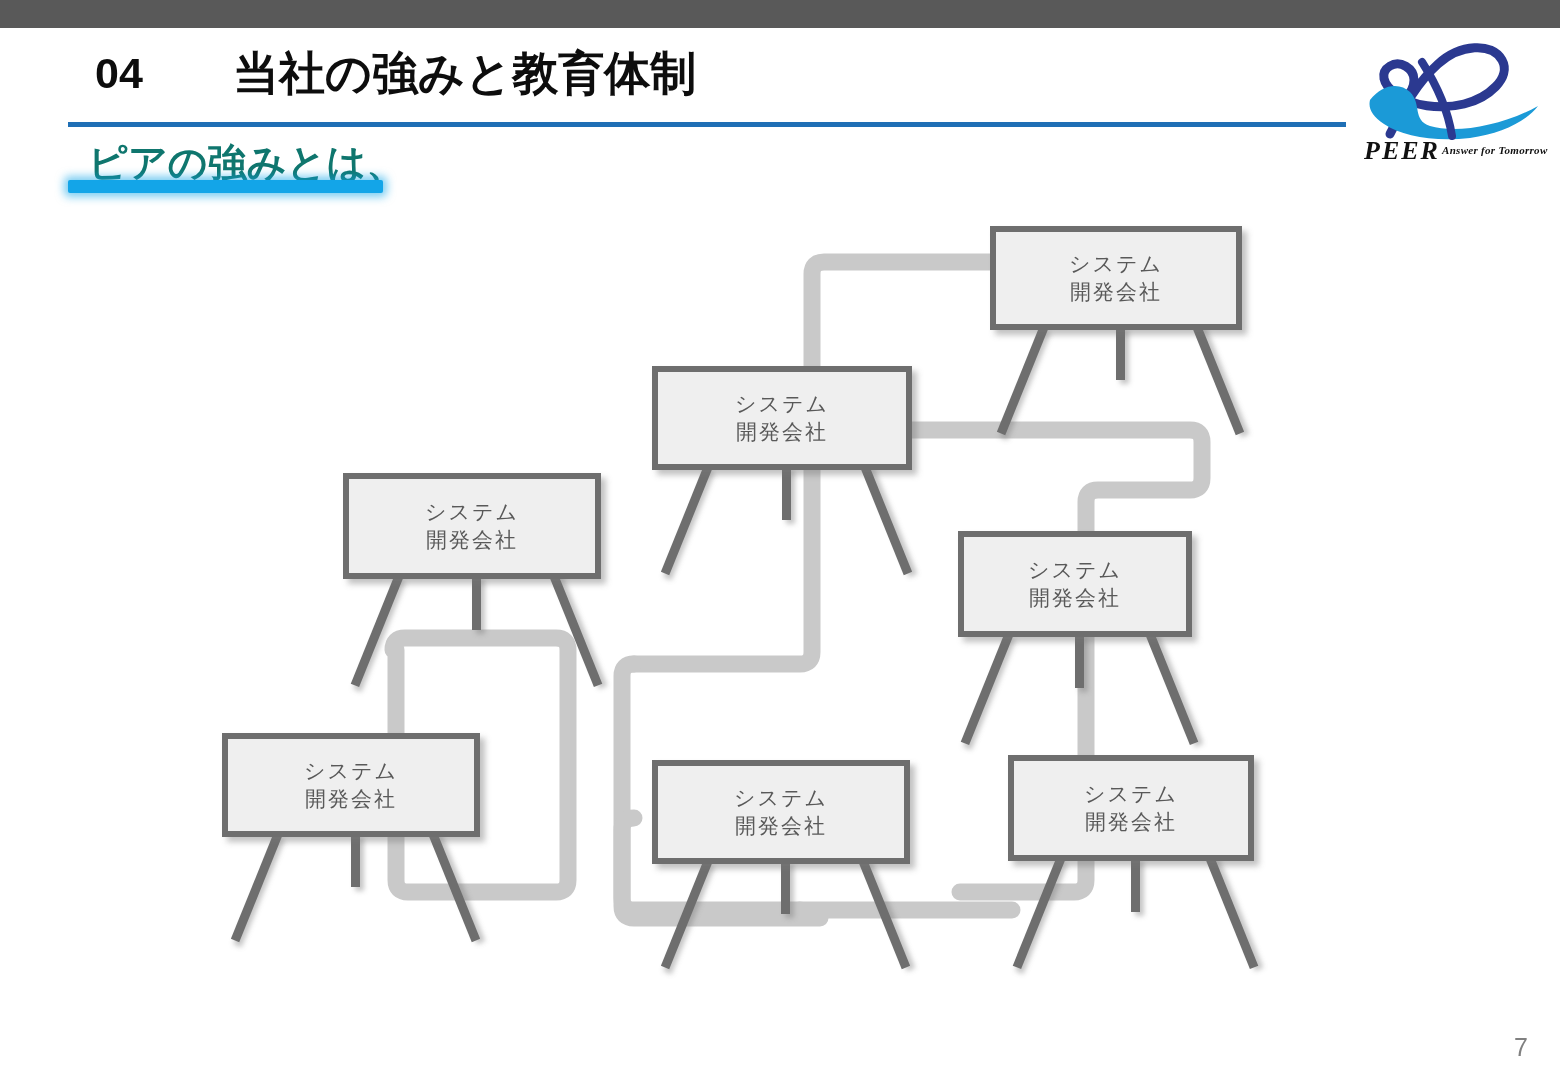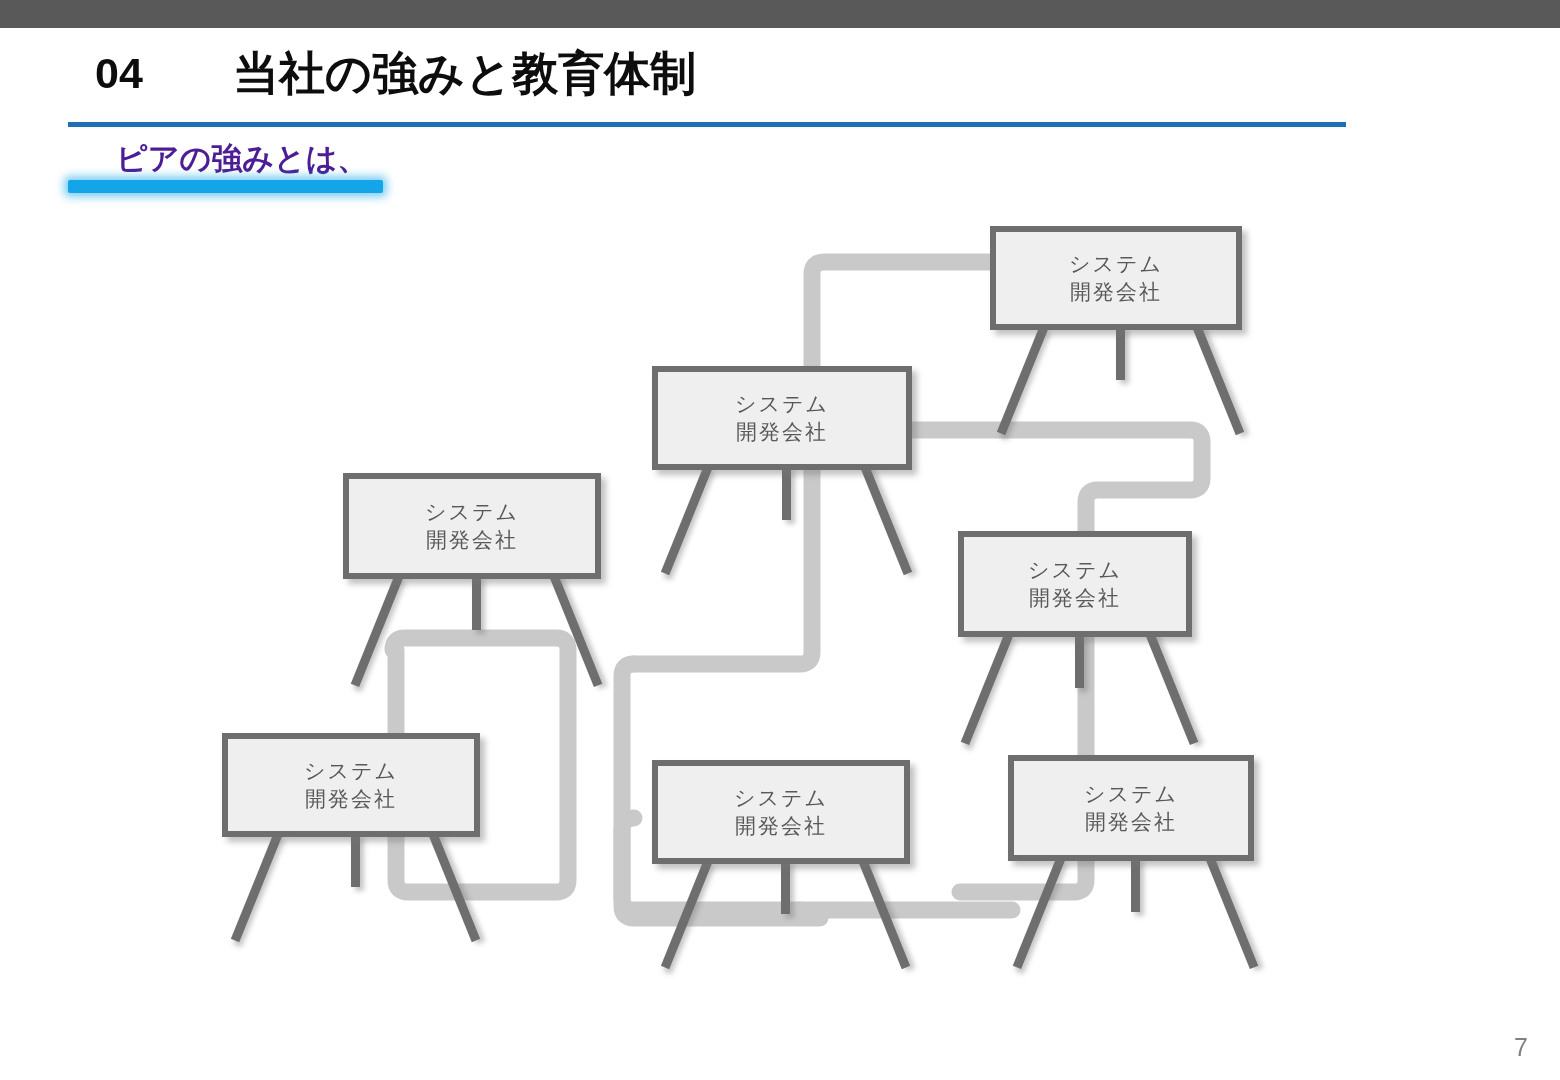--- a/index.html
+++ b/index.html
@@ -55,25 +55,25 @@
     left: 68px;
     top: 122px;
     width: 1278px;
     height: 5px;
     background: #1f6fb5;
   }
 
   
   .subtitle {
     position: absolute;
-    left: 116px;
+    left: 88px;
     top: 143px;
-    font-size: 31px;
-    font-weight: bold;
-    color: #4c1d95;
+    font-size: 39px;
+    font-weight: bold;
+    color: #0f766e;
     line-height: 1;
     white-space: nowrap;
   }
   .subtitle-underline {
     position: absolute;
     left: 68px;
     top: 180px;
     width: 315px;
     height: 13px;
     background: #13a5e8;
@@ -177,20 +177,32 @@
   <div class="header-num">04</div>
 
   <div class="header-title">当社の強みと教育体制</div>
 
   <div class="header-rule"></div>
 
   <div class="subtitle">ピアの強みとは、</div>
 
   <div class="subtitle-underline"></div>
 
+  <div class="logo">
+    <svg width="196" height="128" viewBox="0 0 196 128">
+
+      <path d="M38 98 C 52 70, 66 46, 86 28 C 108 8, 140 6, 150 24 C 160 42, 136 62, 112 68 C 88 74, 60 70, 44 58 C 30 48, 28 36, 38 30 C 48 24, 62 32, 62 44 C 62 58, 48 68, 34 72" fill="none" stroke="#2b3990" stroke-width="9" stroke-linecap="round" stroke-linejoin="round"></path>
+
+      <path d="M18 64 C 30 48, 48 46, 58 56 C 70 68, 60 84, 78 90 C 104 98, 150 90, 186 70 C 176 84, 150 98, 118 102 C 82 106, 50 100, 32 88 C 20 80, 16 72, 18 64 Z" fill="#1b9ad7"></path>
+
+      <path d="M70 26 C 84 48, 96 74, 100 100" fill="none" stroke="#2b3990" stroke-width="8" stroke-linecap="round"></path>
+    </svg>
+    <div class="logo-word">PEER</div>
+    <div class="logo-tag">Answer for Tomorrow</div>
+  </div>
 
   <div class="diagram">
 
     <svg class="connector-layer" viewBox="0 0 1560 1080">
       <g fill="none" stroke="#c9c9c9" stroke-width="17" stroke-linecap="round" stroke-linejoin="round">
 
         <path d="M990 262 L 824 262 Q 812 262 812 274 L 812 652 Q 812 664 800 664 L 634 664"></path>
 
         <path d="M912 430 L 1190 430 Q 1202 430 1202 442 L 1202 478 Q 1202 490 1190 490 L 1098 490 Q 1086 490 1086 502 L 1086 880 Q 1086 892 1074 892 L 960 892"></path>
 

